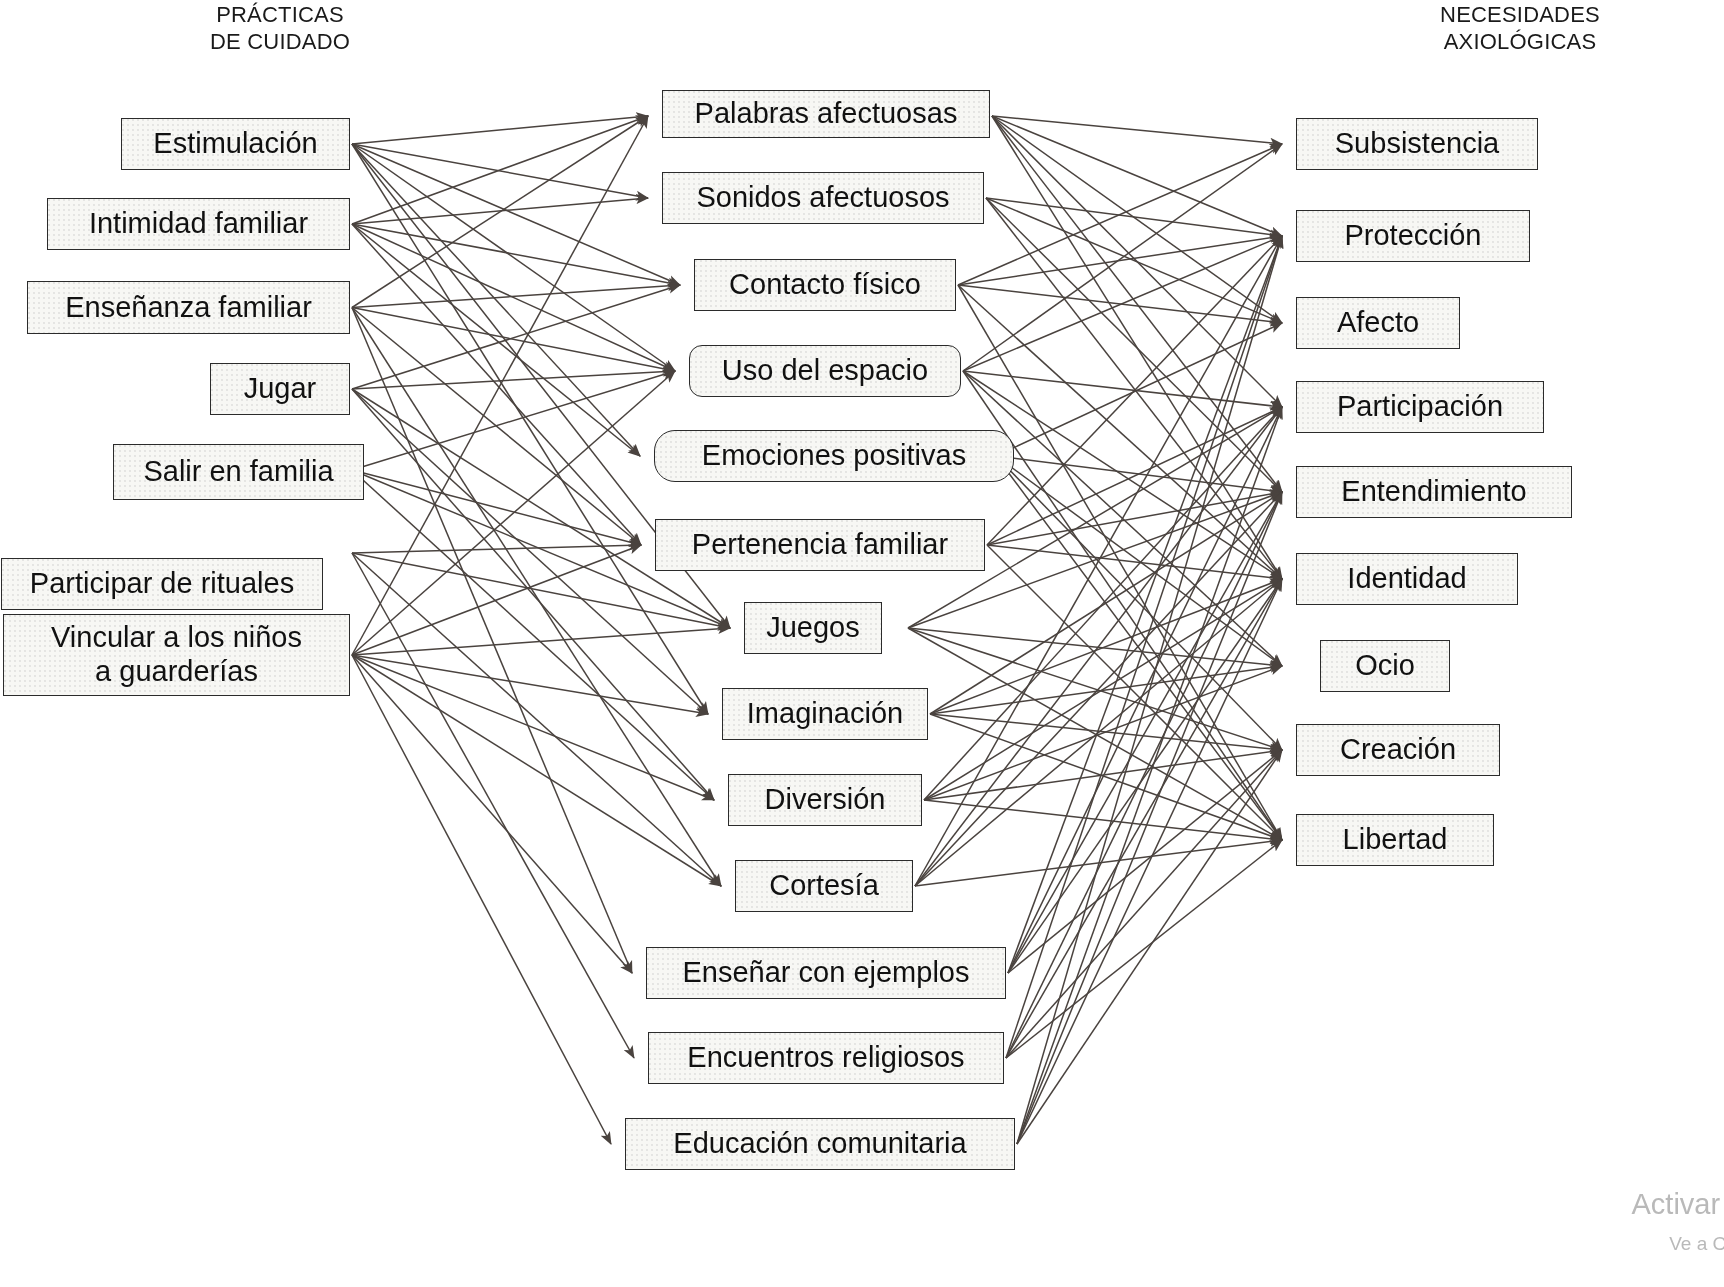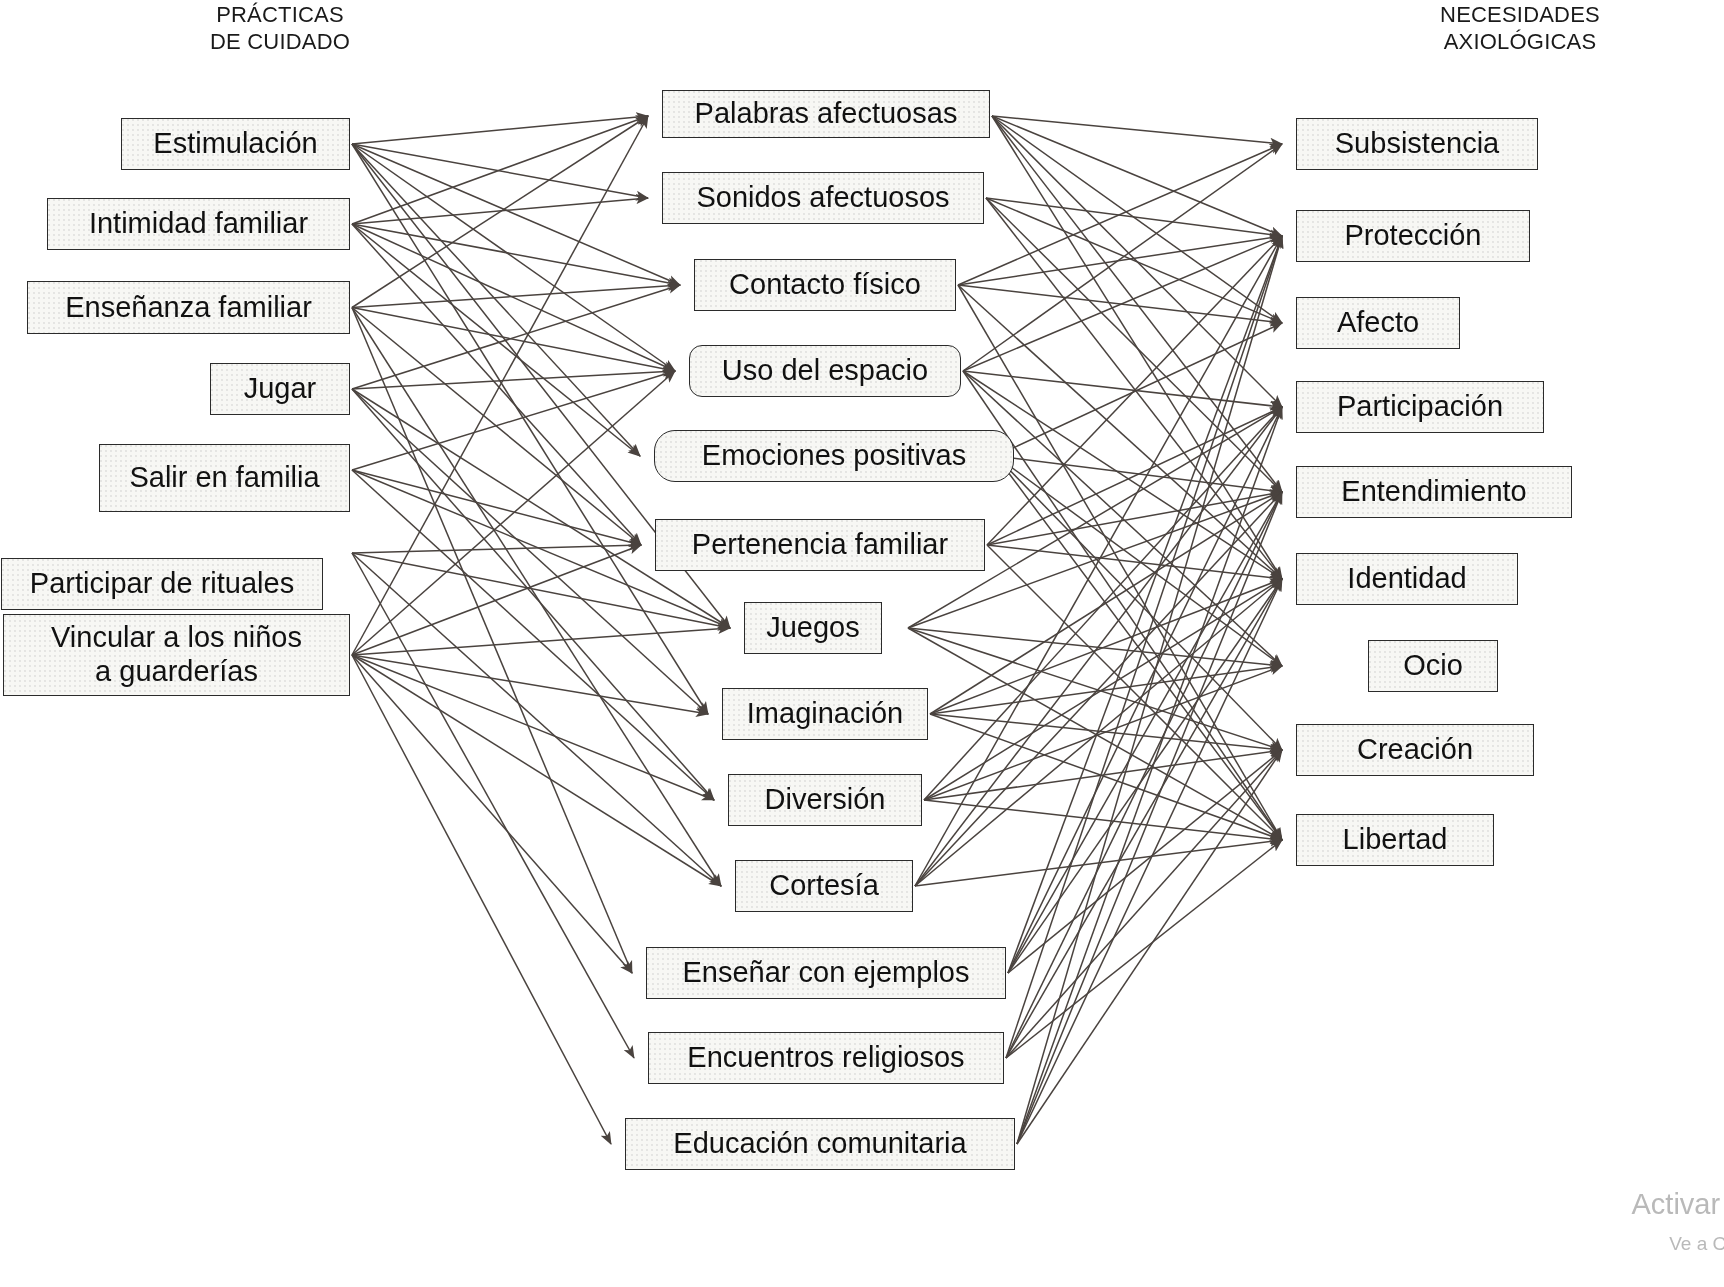--- a/index.html
+++ b/index.html
@@ -185,21 +185,21 @@
   <div class="col-title" id="title-left">PRÁCTICAS
 DE CUIDADO</div>
   <div class="col-title" id="title-right">NECESIDADES
 AXIOLÓGICAS</div>
 
   <div id="nodes-practicas">
       <div class="node" style="left: 121px; top: 118px; width: 229px; height: 52px;">Estimulación</div>
       <div class="node" style="left: 47px; top: 198px; width: 303px; height: 52px;">Intimidad familiar</div>
       <div class="node" style="left: 27px; top: 281px; width: 323px; height: 53px;">Enseñanza familiar</div>
       <div class="node" style="left: 210px; top: 363px; width: 140px; height: 52px;">Jugar</div>
-      <div class="node" style="left: 99px; top: 444px; width: 251px; height: 68px; text-align: center;">Salir en familia</div>
+      <div class="node" style="left: 113px; top: 444px; width: 251px; height: 56px; text-align: center;">Salir en familia</div>
       <div class="node" style="left: 1px; top: 558px; width: 322px; height: 52px;">Participar de rituales</div>
       <div class="node" style="left: 3px; top: 614px; width: 347px; height: 82px;">Vincular a los niños
 a guarderías</div>
     </div>
   <div id="nodes-satisfactores">
       <div class="node" style="left: 662px; top: 90px; width: 328px; height: 48px;">Palabras afectuosas</div>
       <div class="node" style="left: 662px; top: 172px; width: 322px; height: 52px;">Sonidos afectuosos</div>
       <div class="node" style="left: 694px; top: 259px; width: 262px; height: 52px;">Contacto físico</div>
       <div class="node" style="left: 689px; top: 345px; width: 272px; height: 52px; border-radius: 13px;">Uso del espacio</div>
       <div class="node" style="left: 654px; top: 430px; width: 360px; height: 52px; border-radius: 21px;">Emocion­es positivas</div>
@@ -212,20 +212,20 @@
       <div class="node" style="left: 648px; top: 1032px; width: 356px; height: 52px;">Encuentros religiosos</div>
       <div class="node" style="left: 625px; top: 1118px; width: 390px; height: 52px;">Educación comunitaria</div>
     </div>
   <div id="nodes-necesidades">
       <div class="node" style="left: 1296px; top: 118px; width: 242px; height: 52px;">Subsistencia</div>
       <div class="node" style="left: 1296px; top: 210px; width: 234px; height: 52px;">Protección</div>
       <div class="node" style="left: 1296px; top: 297px; width: 164px; height: 52px;">Afecto</div>
       <div class="node" style="left: 1296px; top: 381px; width: 248px; height: 52px;">Participación</div>
       <div class="node" style="left: 1296px; top: 466px; width: 276px; height: 52px;">Entendimiento</div>
       <div class="node" style="left: 1296px; top: 553px; width: 222px; height: 52px;">Identidad</div>
-      <div class="node" style="left: 1368px; top: 640px; width: 130px; height: 52px;">Ocio</div>
-      <div class="node" style="left: 1296px; top: 724px; width: 238px; height: 52px;">Creación</div>
+      <div class="node" style="left: 1320px; top: 640px; width: 130px; height: 52px;">Ocio</div>
+      <div class="node" style="left: 1296px; top: 724px; width: 204px; height: 52px;">Creación</div>
       <div class="node" style="left: 1296px; top: 814px; width: 198px; height: 52px;">Libertad</div>
     </div>
 
   <div class="wm" id="wm-title">Activar Wi</div>
   <div class="wm" id="wm-sub">Ve a Configu</div>
 </div>
 
 </body></html>

